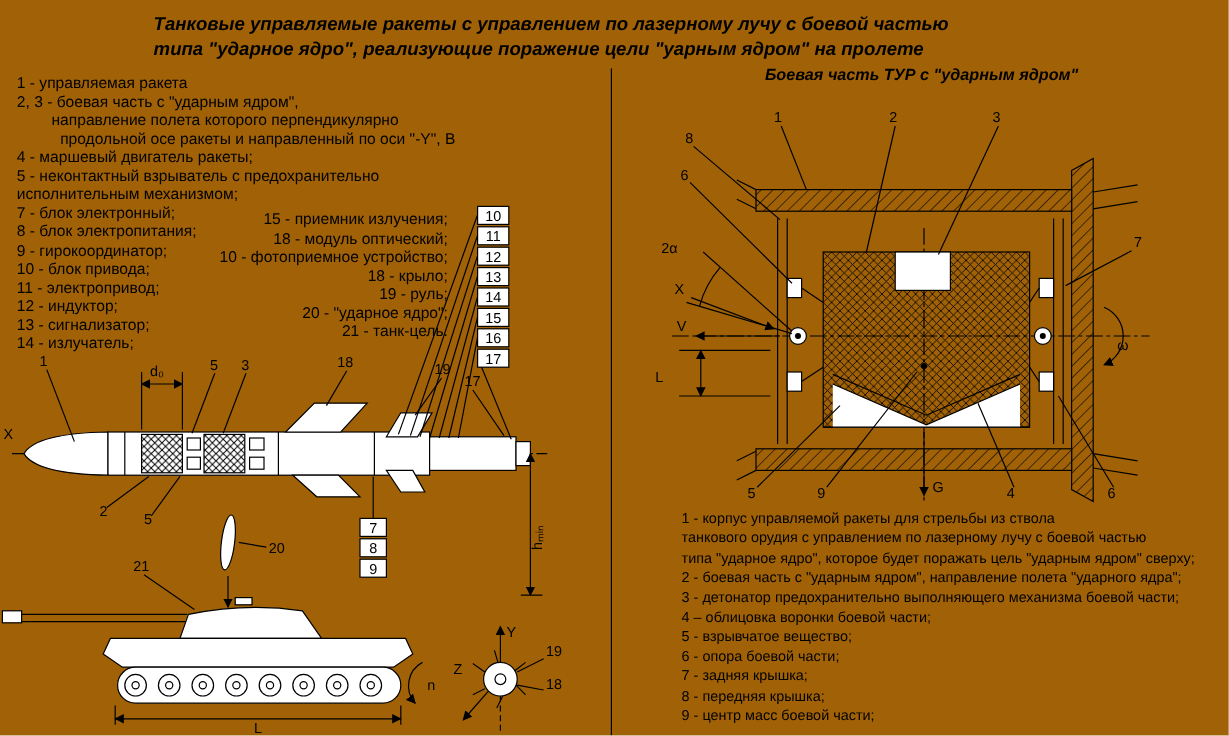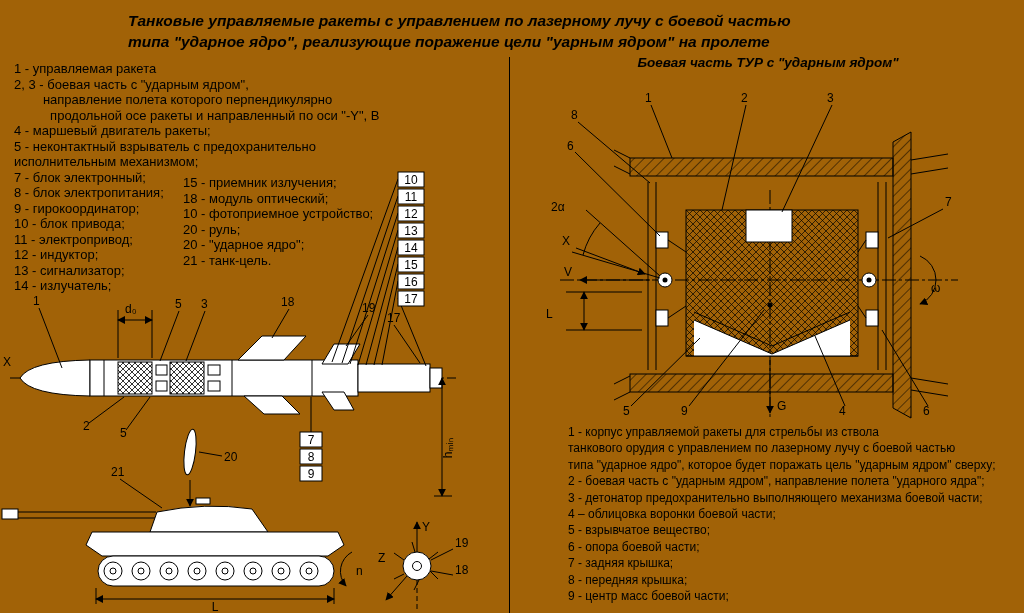--- a/index.html
+++ b/index.html
@@ -6,21 +6,21 @@
   html,body { width:1024px; height:613px; background:#fff; }
   .page { position:relative; width:1024px; height:613px; background:#a16207; color:#000;
           font-family:"Liberation Sans", sans-serif; overflow:hidden; }
   .title { position:absolute; left:128px; top:10px; font-size:15.5px; font-weight:bold;
            font-style:italic; line-height:21px; }
   .subtitle { position:absolute; left:512px; top:55px; width:512px; text-align:center;
               font-size:13.5px; font-weight:bold; font-style:italic; }
   .divider { position:absolute; left:509px; top:57px; width:1px; height:556px; background:#000; }
   .legend { position:absolute; font-size:13px; line-height:15.5px; white-space:pre; }
   #legend-col1 { left:14px; top:61px; }
-  #legend-col2 { left:183px; top:175px; }
+  #legend-col2 { left:183px; top:175px;text-align:right; }
   #legend-right { left:568px; top:424px; font-size:12px; line-height:16.4px; }
   svg { position:absolute; }
   #left-svg { left:0; top:160px; }
   #right-svg { left:512px; top:85px; }
   svg line, svg polyline, svg path, svg rect, svg circle, svg ellipse, svg polygon
        { fill:none; stroke:#000; stroke-width:1; }
   svg .w { fill:#fff; }
   svg text { fill:#000; stroke:none; font-size:12px; font-family:"Liberation Sans",sans-serif; }
   .tc { text-anchor:middle; }
   .cl { stroke-dasharray:14 3 3 3; }
@@ -32,21 +32,21 @@
 <div class="page">
 
   <div class="title">
     <div>Танковые управляемые ракеты с управлением по лазерному лучу с боевой частью</div>
     <div>типа "ударное ядро", реализующие поражение цели "уарным ядром" на пролете</div>
   </div>
 
   <div class="divider"></div>
 
   <div class="legend" id="legend-col1"><div>1 - управляемая ракета</div><div>2, 3 - боевая часть с "ударным ядром",</div><div>        направление полета которого перпендикулярно</div><div>          продольной осе ракеты и направленный по оси "-Y", В</div><div>4 - маршевый двигатель ракеты;</div><div>5 - неконтактный взрыватель с предохранительно</div><div>исполнительным механизмом;</div><div>7 - блок электронный;</div><div>8 - блок электропитания;</div><div>9 - гирокоординатор;</div><div>10 - блок привода;</div><div>11 - электропривод;</div><div>12 - индуктор;</div><div>13 - сигнализатор;</div><div>14 - излучатель;</div></div>
-  <div class="legend" id="legend-col2"><div>15 - приемник излучения;</div><div>18 - модуль оптический;</div><div>10 - фотоприемное устройство;</div><div>20 - руль;</div><div>20 - "ударное ядро";</div><div>21 - танк-цель.</div></div>
+  <div class="legend" id="legend-col2"><div>15 - приемник излучения;</div><div>18 - модуль оптический;</div><div>10 - фотоприемное устройство;</div><div>18 - крыло;</div><div>19 - руль;</div><div>20 - "ударное ядро";</div><div>21 - танк-цель.</div></div>
 
   <div class="subtitle">Боевая часть ТУР с "ударным ядром"</div>
 
   <div class="legend" id="legend-right"><div>1 - корпус управляемой ракеты для стрельбы из ствола</div><div>танкового орудия с управлением по лазерному лучу с боевой частью</div><div>типа "ударное ядро", которое будет поражать цель "ударным ядром" сверху;</div><div>2 - боевая часть с "ударным ядром", направление полета "ударного ядра";</div><div>3 - детонатор предохранительно выполняющего механизма боевой части;</div><div>4 – облицовка воронки боевой части;</div><div>5 - взрывчатое вещество;</div><div>6 - опора боевой части;</div><div>7 - задняя крышка;</div><div>8 - передняя крышка;</div><div>9 - центр масс боевой части;</div></div>
 
   <svg id="left-svg" width="505" height="453" viewBox="0 160 505 453">
     <defs>
       <pattern id="crossL" width="6" height="6" patternUnits="userSpaceOnUse">
         <path d="M0,0 L6,6 M6,0 L0,6" style="stroke:#000;stroke-width:0.8"></path>
       </pattern>

